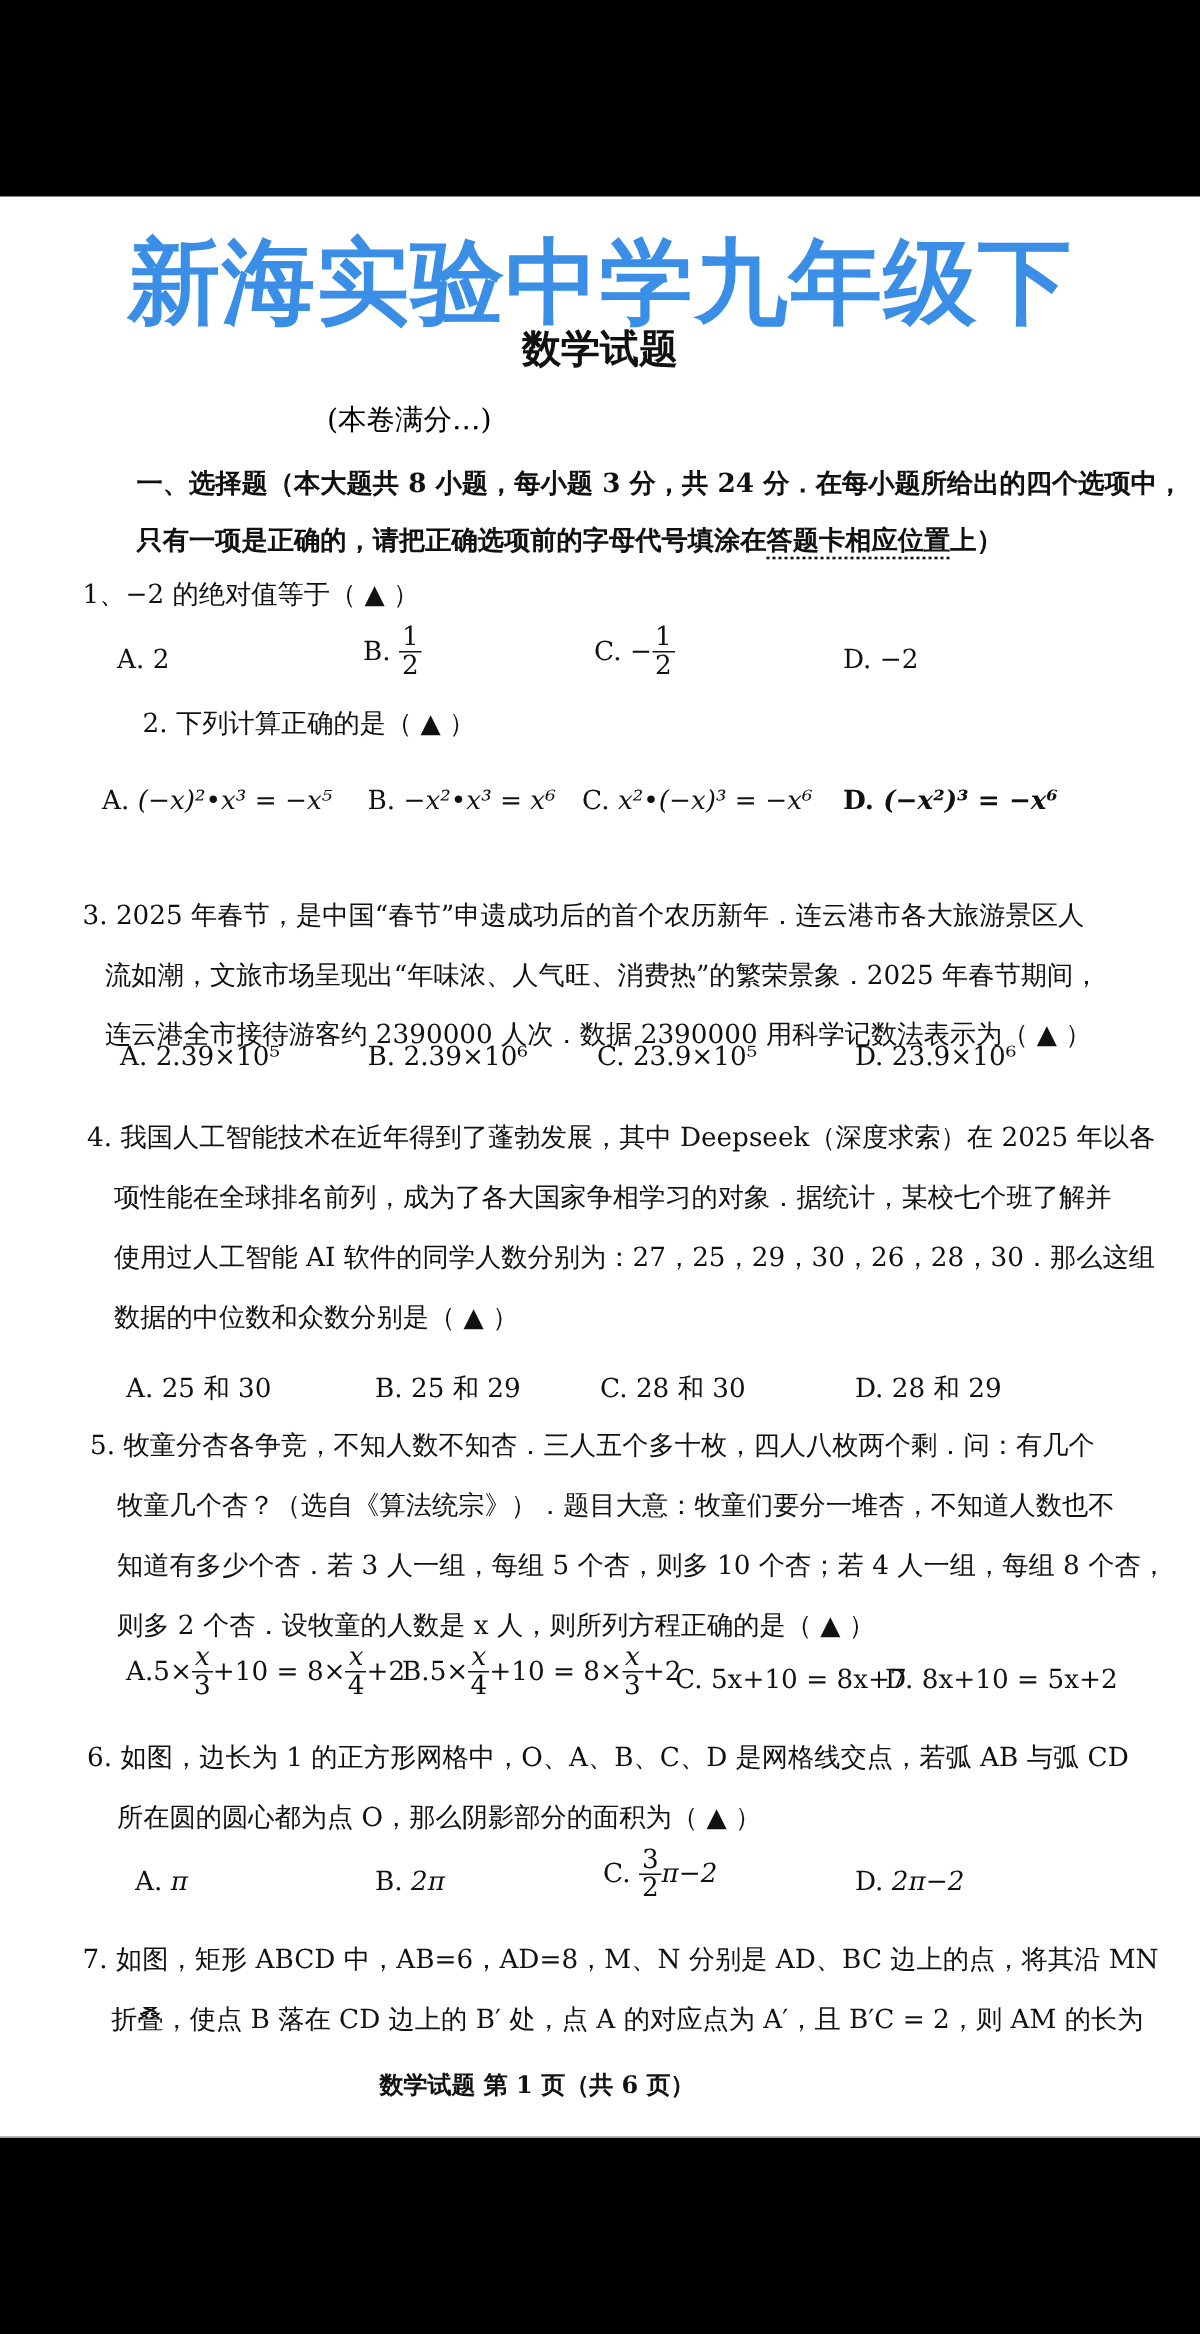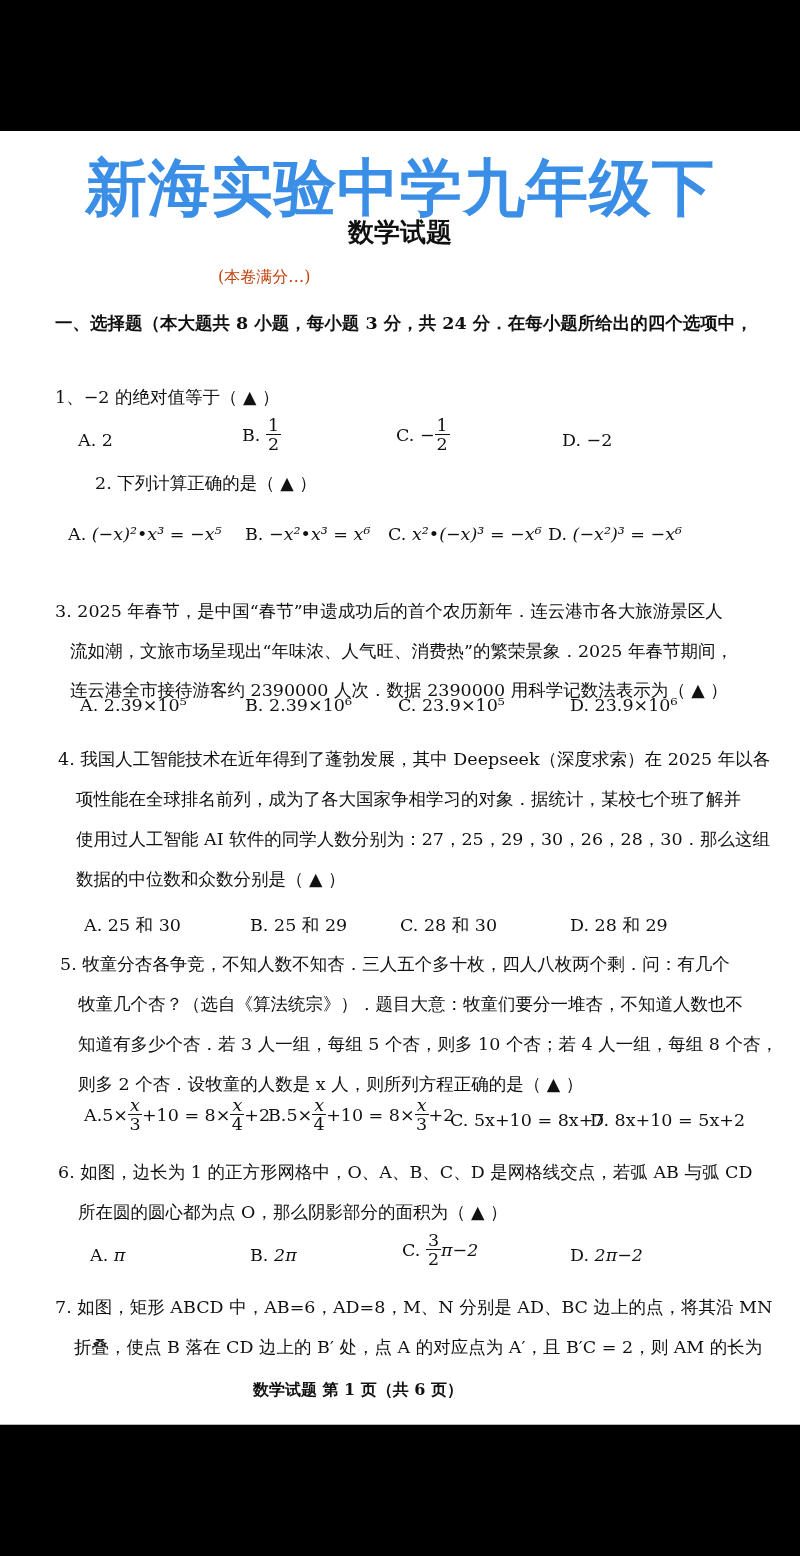--- a/index.html
+++ b/index.html
@@ -19,26 +19,26 @@
     font-weight: bold; color: #3a8ee6; font-size: 62px; letter-spacing: 1px;
     line-height: 1; z-index: 3;
   }
   .t1 { top: 26px; }
   .t2 { top: 117px; }
   .subtitle {
     position: absolute; left: 0; width: 800px; text-align: center; top: 84px;
     font-size: 26px; font-weight: bold; z-index: 2; color: #111;
   }
   .scoreline {
-    position: absolute; left: 218px; top: 136px; font-size: 16px; z-index: 4; color: #c2410c; text-align: right;
+    position: absolute; left: 218px; top: 136px; font-size: 19px; z-index: 4; color: #000000; text-align: right;
   }
   .line {
     position: absolute; font-size: 17.5px; white-space: nowrap; line-height: 1.2;
   }
-  .bold { font-weight: bold; }
+  .bold { font-weight: bold; margin-left: 36px; }
   .opts { position: absolute; font-size: 17.5px; white-space: nowrap; }
   .opt { position: absolute; white-space: nowrap; }
   .frac { display: inline-flex; flex-direction: column; align-items: center; vertical-align: middle; line-height: 1.05; }
   .frac .num { border-bottom: 1px solid #111; padding: 0 2px; }
   .dots { text-decoration: underline dotted; text-underline-offset: 6px; }
   i { font-style: italic; }
   .footer {
     position: absolute; left: 0; width: 716px; text-align: center; top: 1249px;
     font-size: 16px; font-weight: bold;
   }
@@ -46,41 +46,44 @@
 </head>
 <body>
 
 <div class="page">
 
   <div class="overlay-title t1">新海实验中学九年级下</div>
   <div class="subtitle">数学试题</div>
   <div class="scoreline">(本卷满分…)</div>
 
   <div class="line bold" style="left:55px; top:182px;">一、选择题（本大题共 8 小题，每小题 3 分，共 24 分．在每小题所给出的四个选项中，</div>
+  <div class="line bold" style="left:55px; top:220px;">
+    <span>只有一项是正确的，请把正确选项前的字母代号填涂在</span><span class="dots">答题卡相应位置</span><span>上）</span>
+  </div>
 
   <div class="line" style="left:55px; top:256px;">1、−2 的绝对值等于（  ▲  ）</div>
   <div class="opts" style="left:0; top:285px; width:800px; height:60px;">
     <span class="opt" style="left:78px; top:14px;"><span>A.</span> <span>2</span></span>
     <span class="opt" style="left:242px; top:0;"><span style="vertical-align:middle">B.</span> <span class="frac">
           <span class="num">1</span>
           <span>2</span>
         </span></span>
     <span class="opt" style="left:396px; top:0;"><span style="vertical-align:middle">C.</span> <span style="vertical-align:middle">−</span><span class="frac">
           <span class="num">1</span>
           <span>2</span>
         </span></span>
     <span class="opt" style="left:562px; top:14px;"><span>D.</span> <span>−2</span></span>
   </div>
 
   <div class="line" style="left:55px; top:342px;margin-left:40px;">2. 下列计算正确的是（  ▲  ）</div>
   <div class="opts" style="left:0; top:393px; width:800px; height:30px;">
     <span class="opt" style="left:68px;"><span>A.</span> <i>(−x)²•x³ = −x⁵</i></span>
     <span class="opt" style="left:245px;"><span>B.</span> <i>−x²•x³ = x⁶</i></span>
     <span class="opt" style="left:388px;"><span>C.</span> <i>x²•(−x)³ = −x⁶</i></span>
-    <span class="opt" style="left:548px;"><span>D.</span> <i>(−x²)³ = −x⁶</i></span>
+    <span class="opt" style="left:562px;font-weight:bold;"><span>D.</span> <i>(−x²)³ = −x⁶</i></span>
   </div>
 
   <div class="line" style="left:55px; top:470px;">3. 2025 年春节，是中国“春节”申遗成功后的首个农历新年．连云港市各大旅游景区人</div>
   <div class="line" style="left:70px; top:510px;">流如潮，文旅市场呈现出“年味浓、人气旺、消费热”的繁荣景象．2025 年春节期间，</div>
   <div class="line" style="left:70px; top:549px;">连云港全市接待游客约 2390000 人次．数据 2390000 用科学记数法表示为（  ▲  ）</div>
   <div class="opts" style="left:0; top:564px; width:800px; height:30px;">
     <span class="opt" style="left:80px; top:0;"><span>A.</span> <span>2.39×10⁵</span></span>
     <span class="opt" style="left:245px; top:0;"><span>B.</span> <span>2.39×10⁶</span></span>
     <span class="opt" style="left:398px; top:0;"><span>C.</span> <span>23.9×10⁵</span></span>
     <span class="opt" style="left:570px; top:0;"><span>D.</span> <span>23.9×10⁶</span></span>

